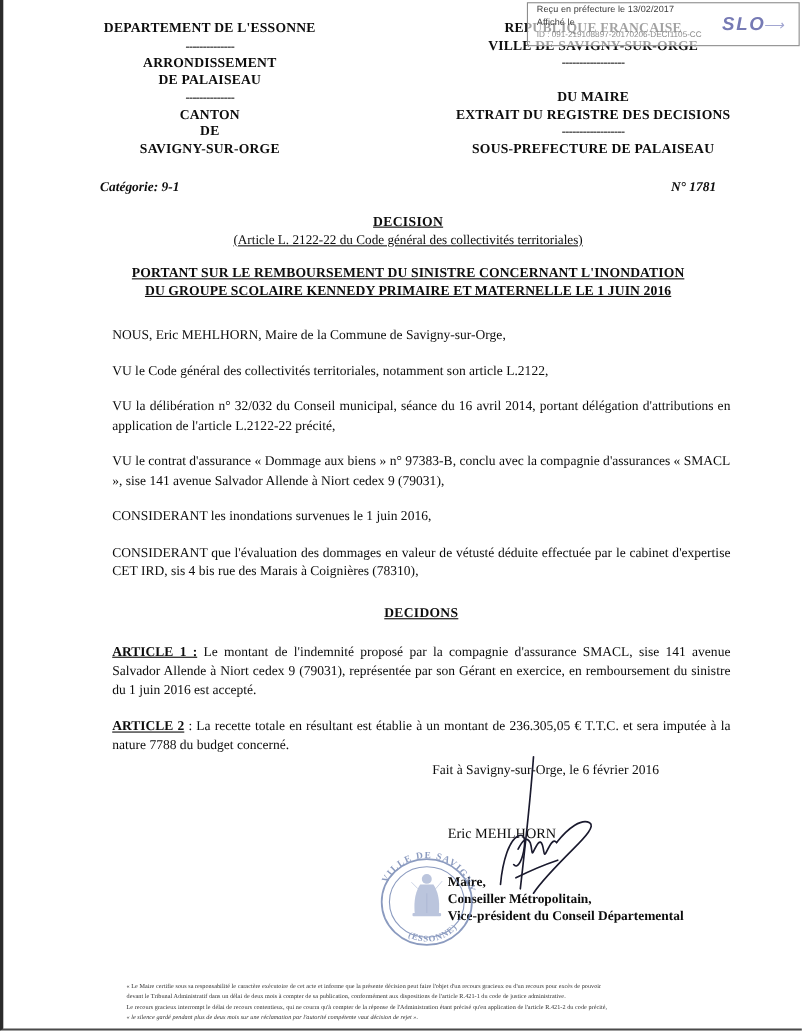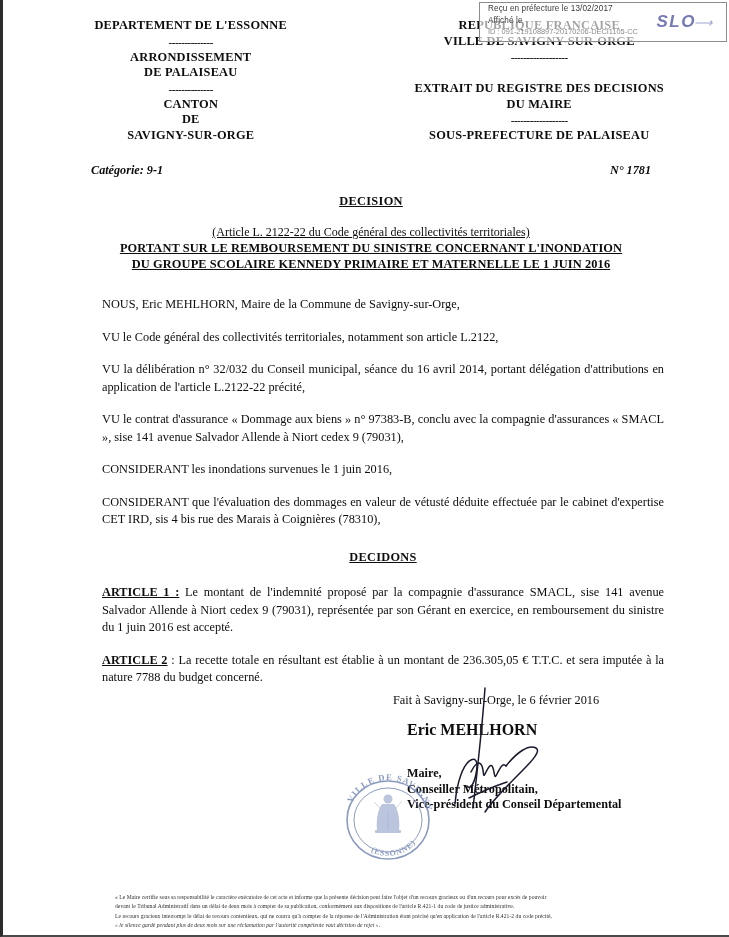--- a/index.html
+++ b/index.html
@@ -124,21 +124,21 @@
   }
   #decision-block .dec-word {
     font-weight: 700;
     font-size: 12.4px;
     text-decoration: underline;
     letter-spacing: .3px;
   }
   #decision-block .dec-ref {
     font-size: 12px;
     text-decoration: underline;
-    margin-top: 16px;
+    margin-top: 2px;
   }
   #subject-block {
     position: absolute;
     top: 240px;
     left: 88px;
     width: 560px;
     text-align: center;
     font-weight: 700;
     font-size: 12.4px;
     line-height: 16px;
@@ -177,24 +177,24 @@
   #sign-block {
     position: absolute;
     top: 692px;
     left: 390px;
     width: 300px;
     font-size: 12.3px;
     line-height: 17px;
   }
   #sign-date { white-space: nowrap; }
   #sign-name {
-    margin-top: 12px;
+    margin-top: 40px;
     margin-left: 14px;
-    font-weight: 700;
-    font-size: 16px;
+    font-weight: 400;
+    font-size: 13px;
   }
   #sign-titles {
     margin-top: 28px;
     margin-left: 14px;
     font-weight: 700;
     font-size: 12.2px;
     line-height: 15.5px;
   }
 
   
@@ -255,22 +255,22 @@
         <div class="dashes">--------------</div>
         <div class="hdr-line">CANTON</div>
         <div class="hdr-line">DE</div>
         <div class="hdr-line">SAVIGNY-SUR-ORGE</div>
       </div>
       <div class="hdr-col hdr-right">
         <div class="hdr-line">REPUBLIQUE FRANCAISE</div>
         <div class="hdr-line">VILLE DE SAVIGNY-SUR-ORGE</div>
         <div class="dashes">------------------</div>
         <div class="sp-16"></div>
+        <div class="hdr-line">DU MAIRE</div>
         <div class="hdr-line">EXTRAIT DU REGISTRE DES DECISIONS</div>
-        <div class="hdr-line">DU MAIRE</div>
         <div class="dashes">------------------</div>
         <div class="hdr-line">SOUS-PREFECTURE DE PALAISEAU</div>
       </div>
     </div>
 
     <div id="cat-row">
       <div>Catégorie: 9-1</div>
       <div>N° 1781</div>
     </div>
 

